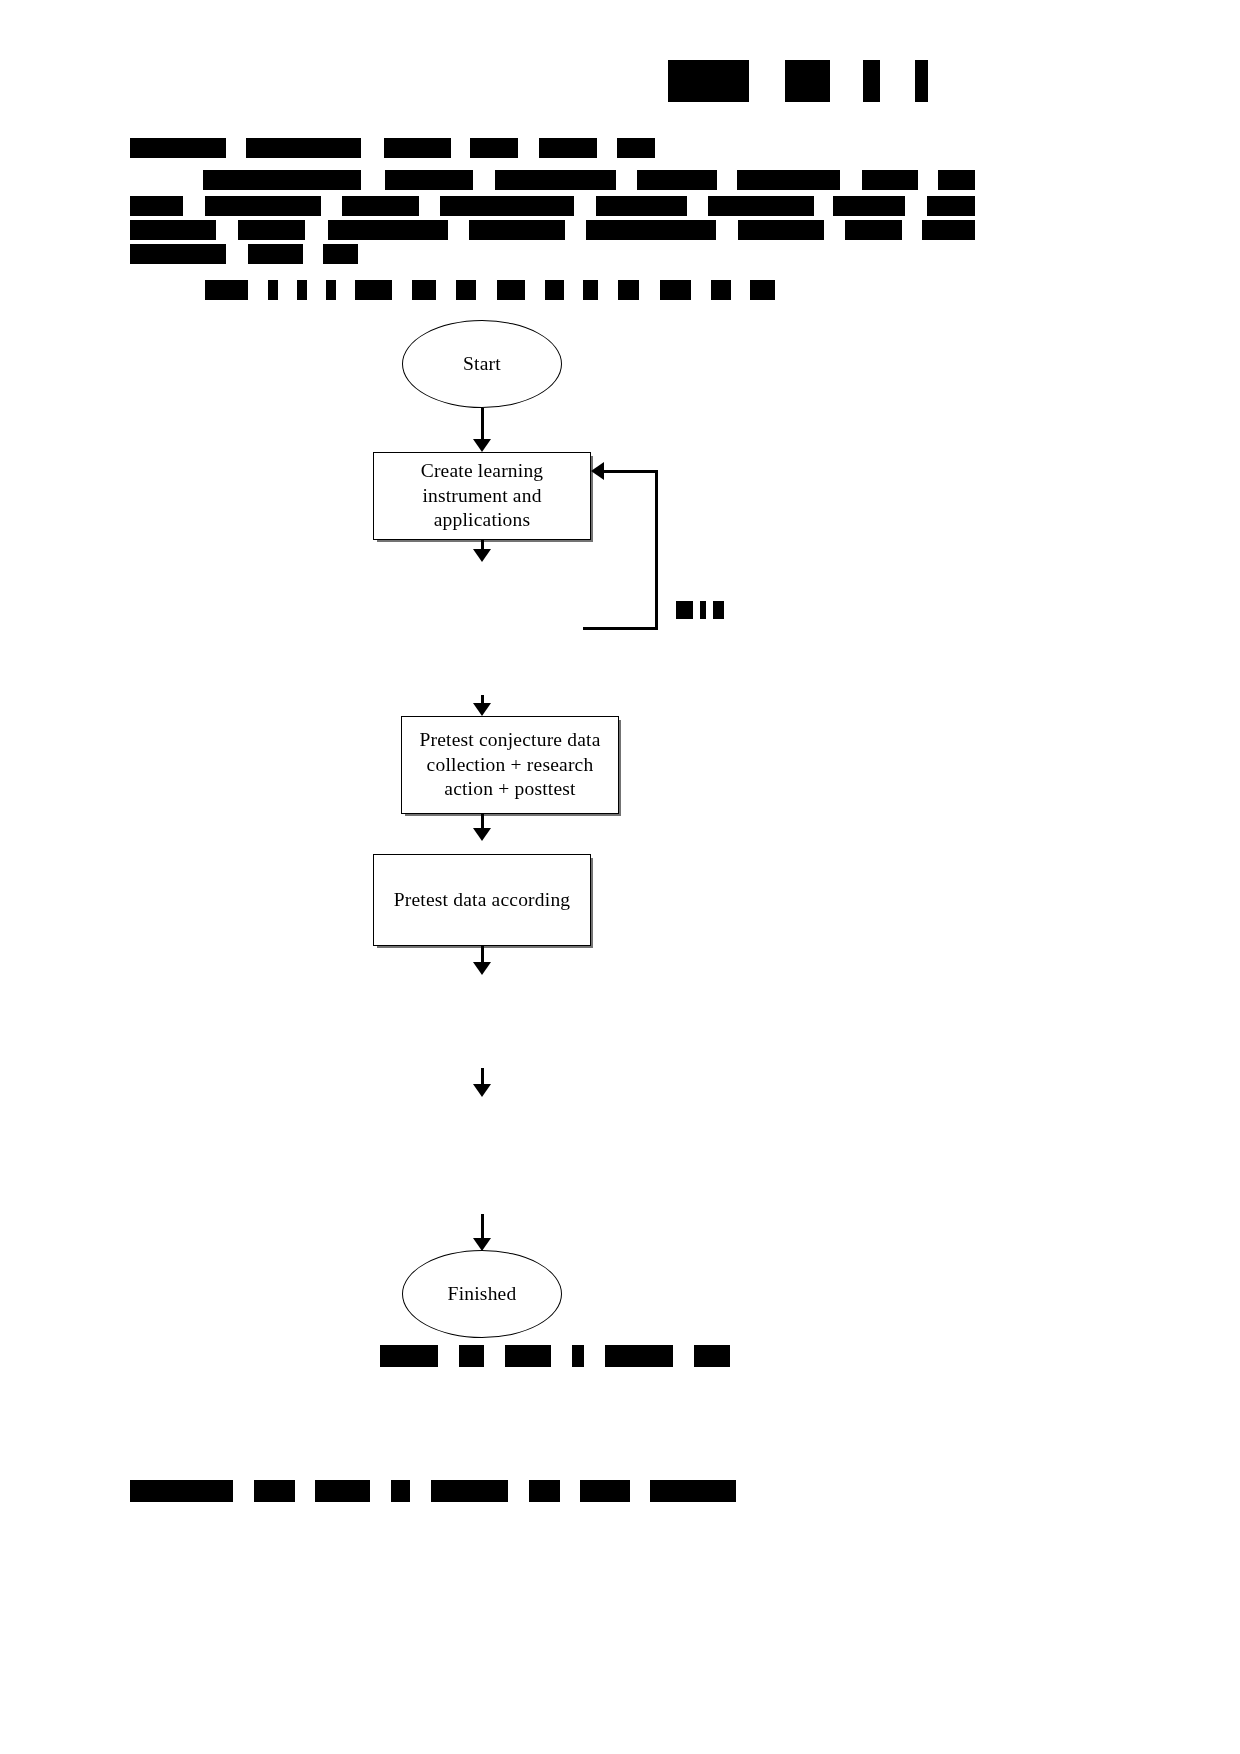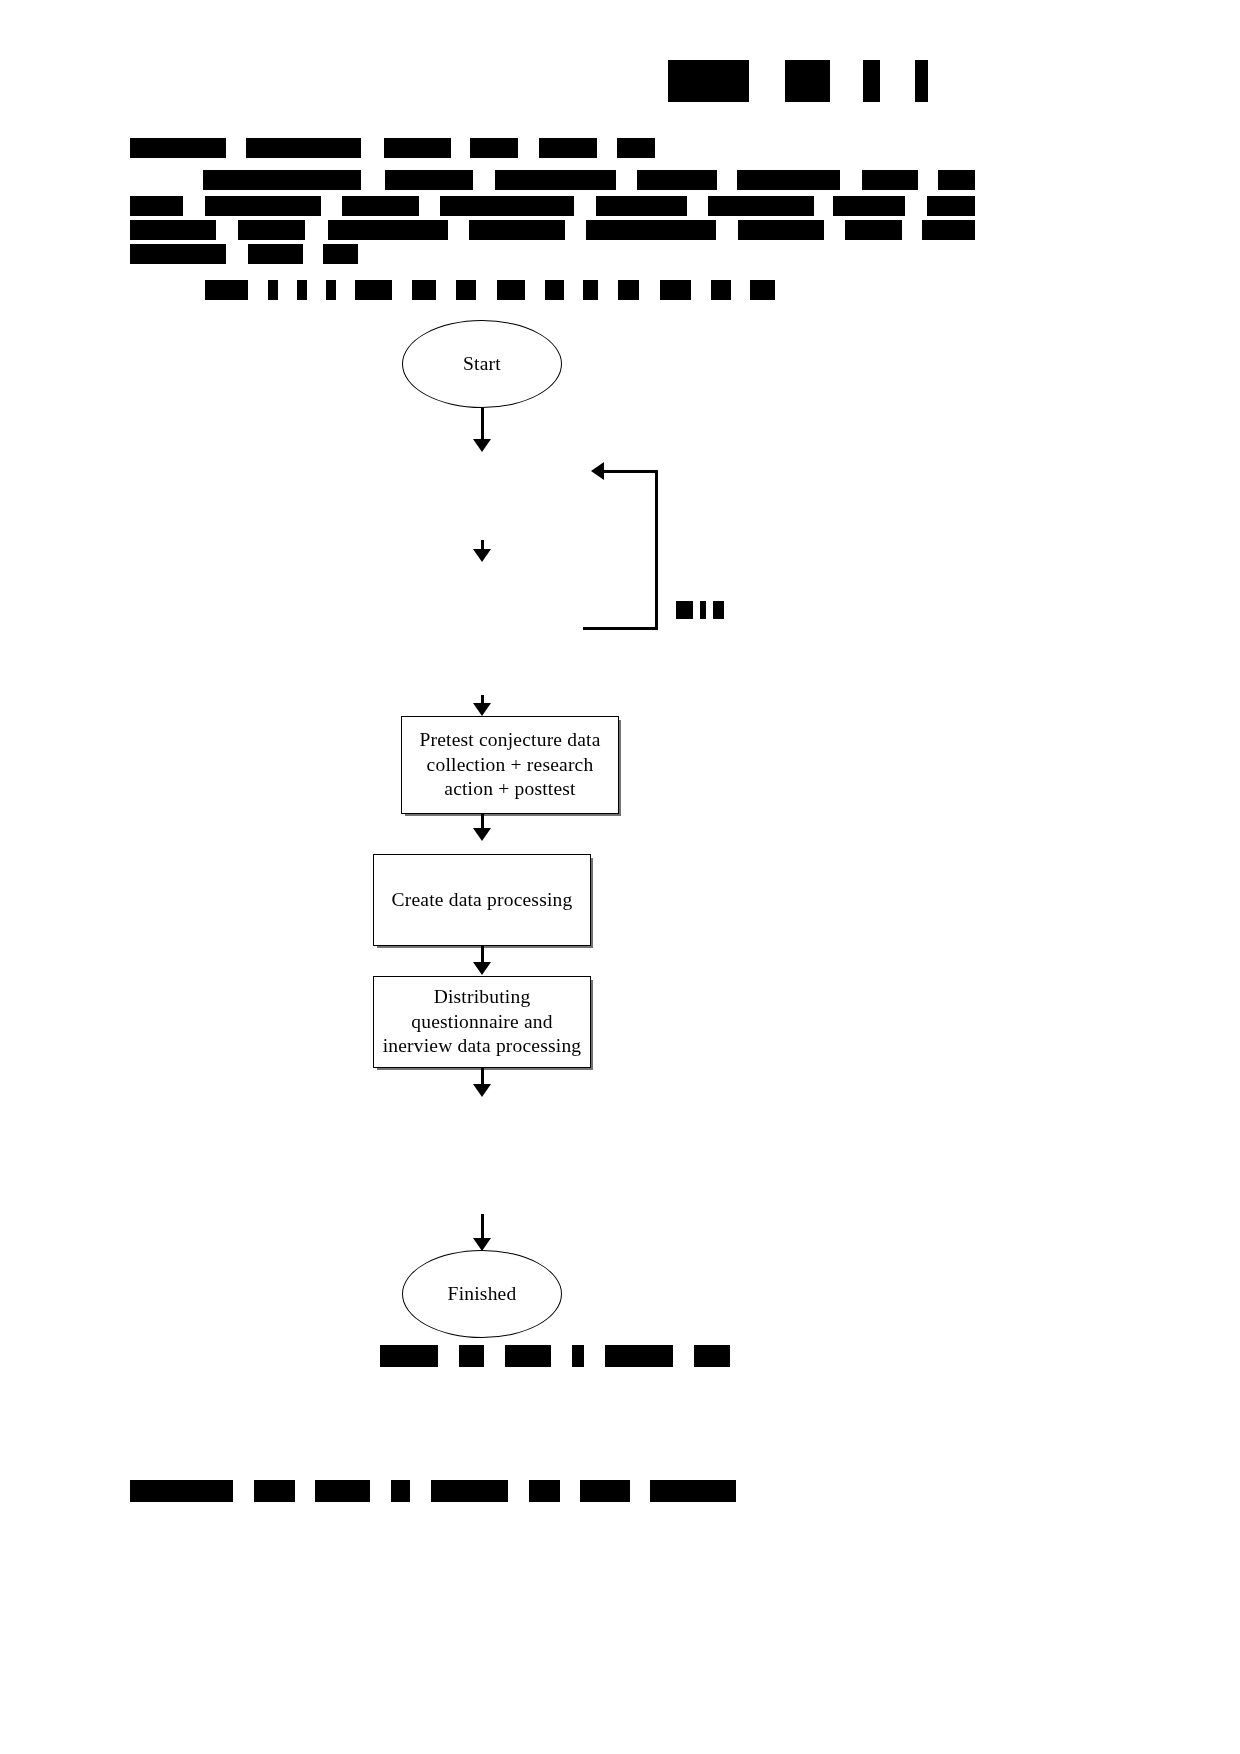--- a/index.html
+++ b/index.html
@@ -245,20 +245,23 @@
 
   <div id="flow">
 
     <div class="node terminator" style="left:402px;top:320px;width:160px;height:88px;">
       <span>Start</span>
     </div>
 
     <div class="conn v" style="left:480.5px;top:408px;height:31px;"></div>
     <div class="arrow-down" style="left:473px;top:439px;"></div>
 
+    <div class="node" style="left:373px;top:452px;width:218px;height:88px;">
+      <span>Create learning instrument and applications</span>
+    </div>
 
     <div class="conn v" style="left:480.5px;top:540px;height:9px;"></div>
     <div class="arrow-down" style="left:473px;top:549px;"></div>
 
 
     <div class="conn h" style="left:583px;top:627px;width:75px;"></div>
     <div class="conn v" style="left:655px;top:470px;height:160px;"></div>
     <div class="conn h" style="left:604px;top:470px;width:54px;"></div>
     <div class="arrow-left" style="left:591px;top:462px;"></div>
 
@@ -272,29 +275,26 @@
     <div class="arrow-down" style="left:473px;top:703px;"></div>
 
     <div class="node" style="left:373px;top:716px;width:218px;height:98px;margin-left:28px;">
       <span>Pretest conjecture data collection + research action + posttest</span>
     </div>
 
     <div class="conn v" style="left:480.5px;top:814px;height:14px;"></div>
     <div class="arrow-down" style="left:473px;top:828px;"></div>
 
     <div class="node" style="left:373px;top:854px;width:218px;height:92px;">
-      <span>Create data processing</span>
+      <span>Pretest data according</span>
     </div>
 
     <div class="conn v" style="left:480.5px;top:946px;height:16px;"></div>
     <div class="arrow-down" style="left:473px;top:962px;"></div>
 
-    <div class="node" style="left:373px;top:976px;width:218px;height:92px;">
-      <span>Distributing questionnaire and inerview data processing</span>
-    </div>
 
     <div class="conn v" style="left:480.5px;top:1068px;height:16px;"></div>
     <div class="arrow-down" style="left:473px;top:1084px;"></div>
 
 
     <div class="conn v" style="left:480.5px;top:1214px;height:24px;"></div>
     <div class="arrow-down" style="left:473px;top:1238px;"></div>
 
     <div class="node terminator" style="left:402px;top:1250px;width:160px;height:88px;">
       <span>Finished</span>

